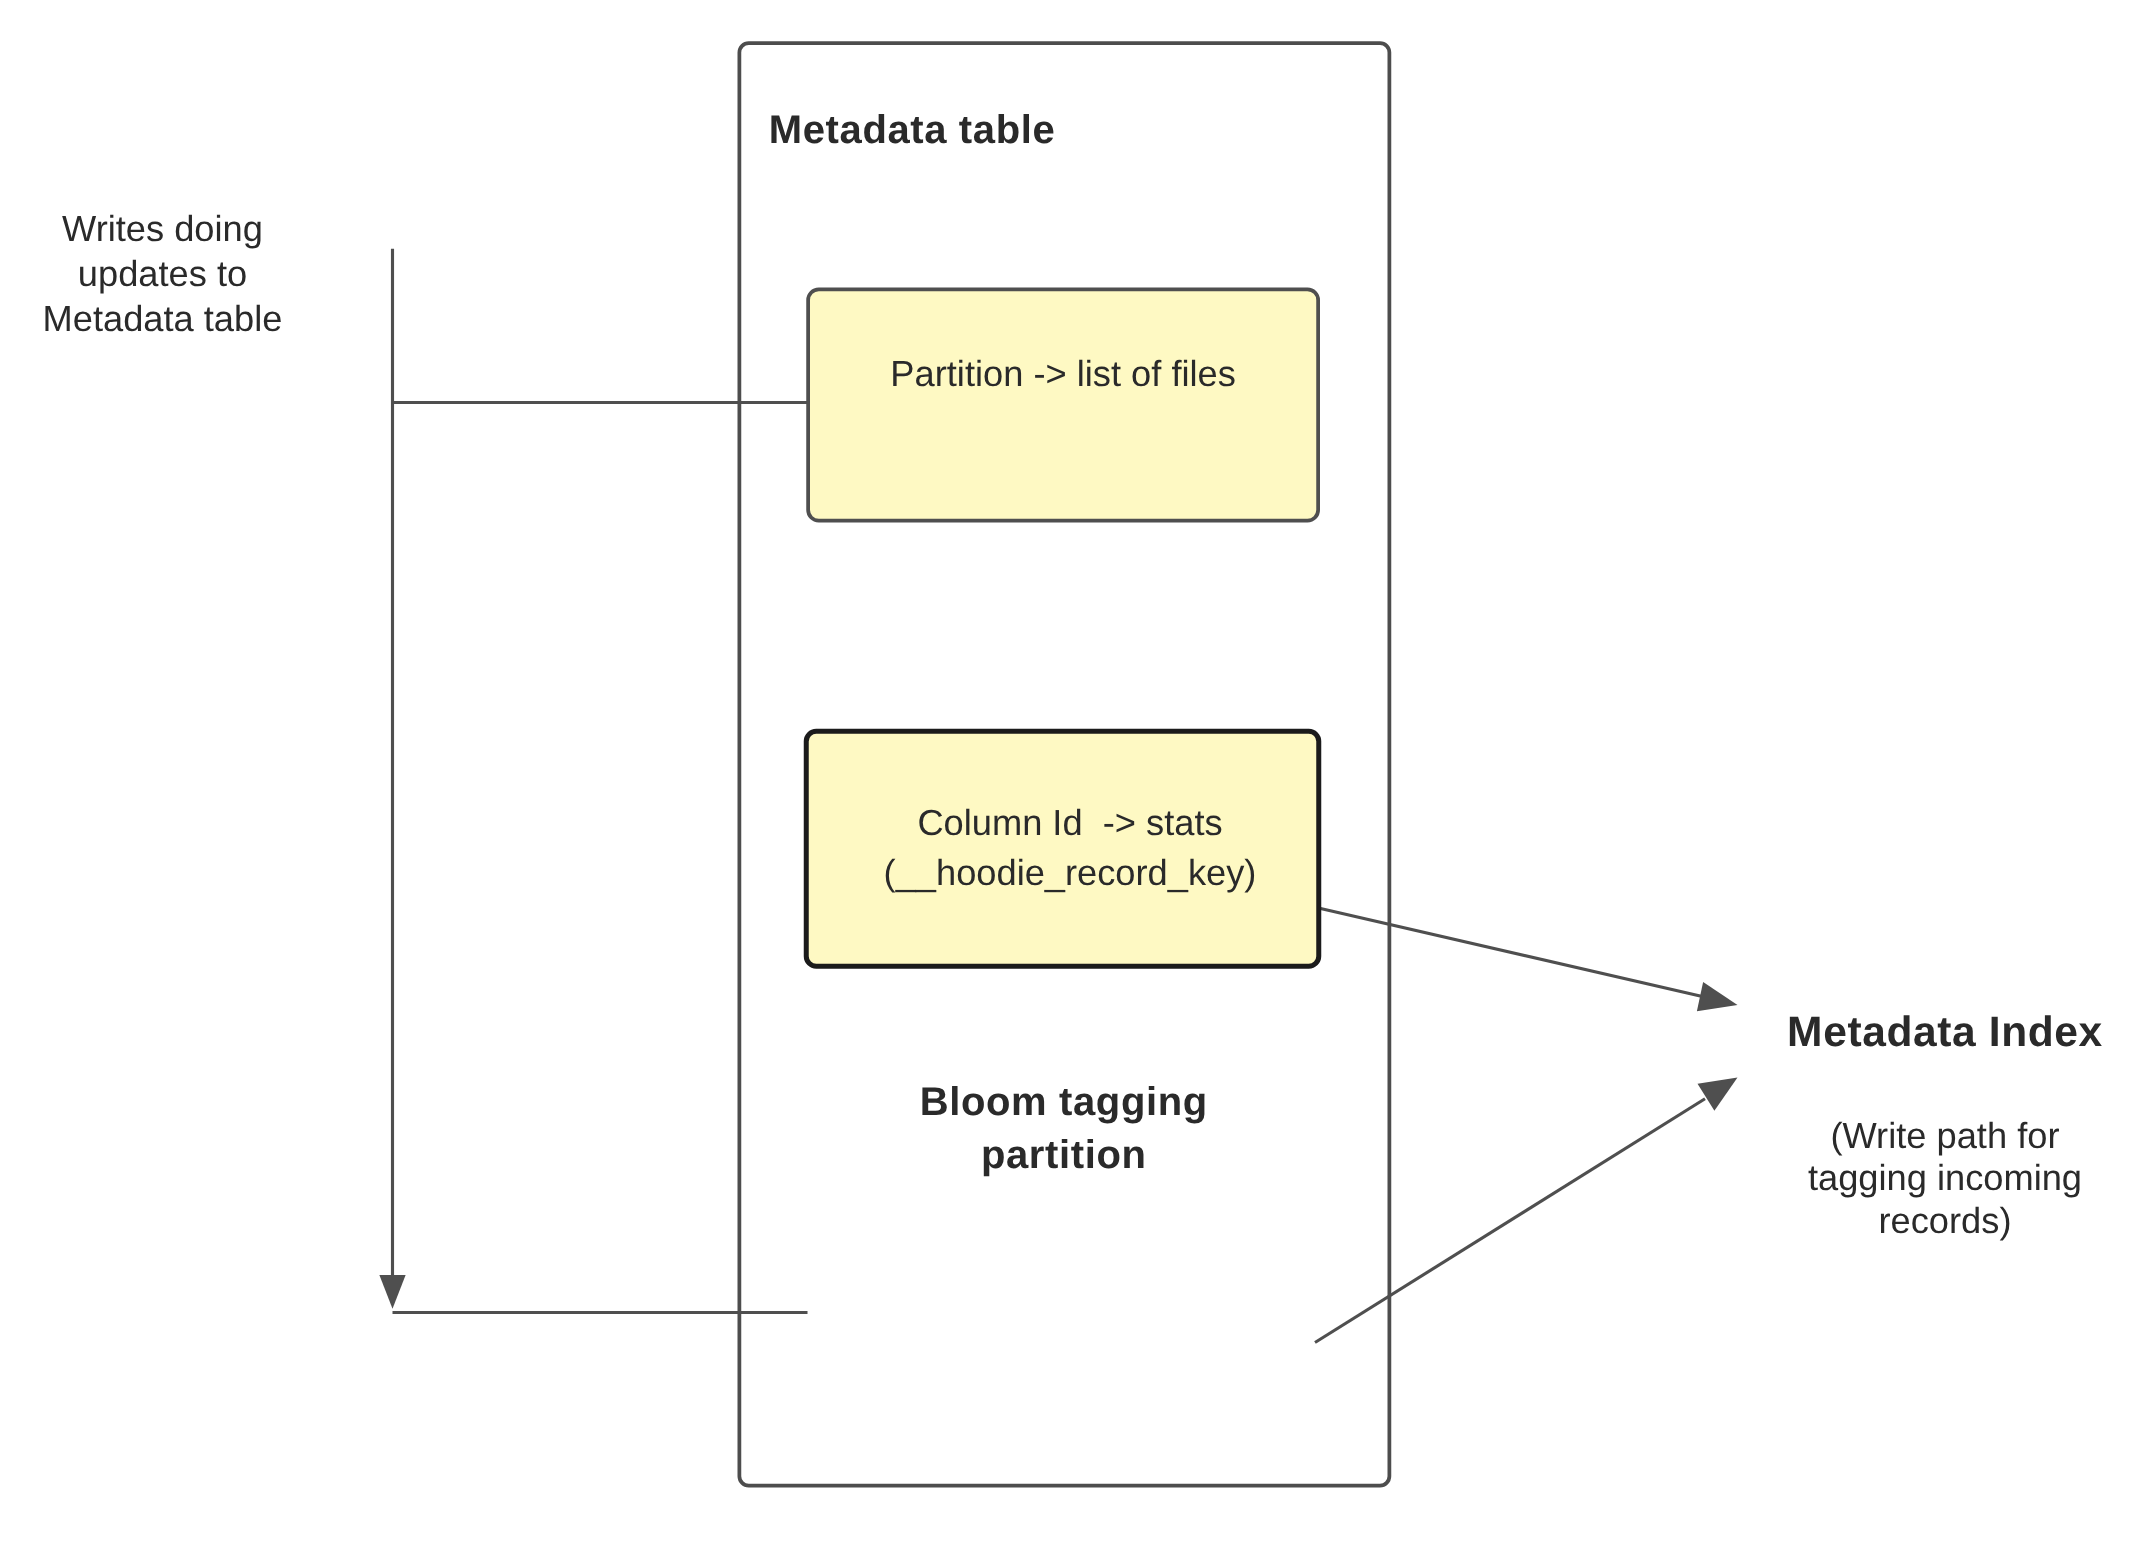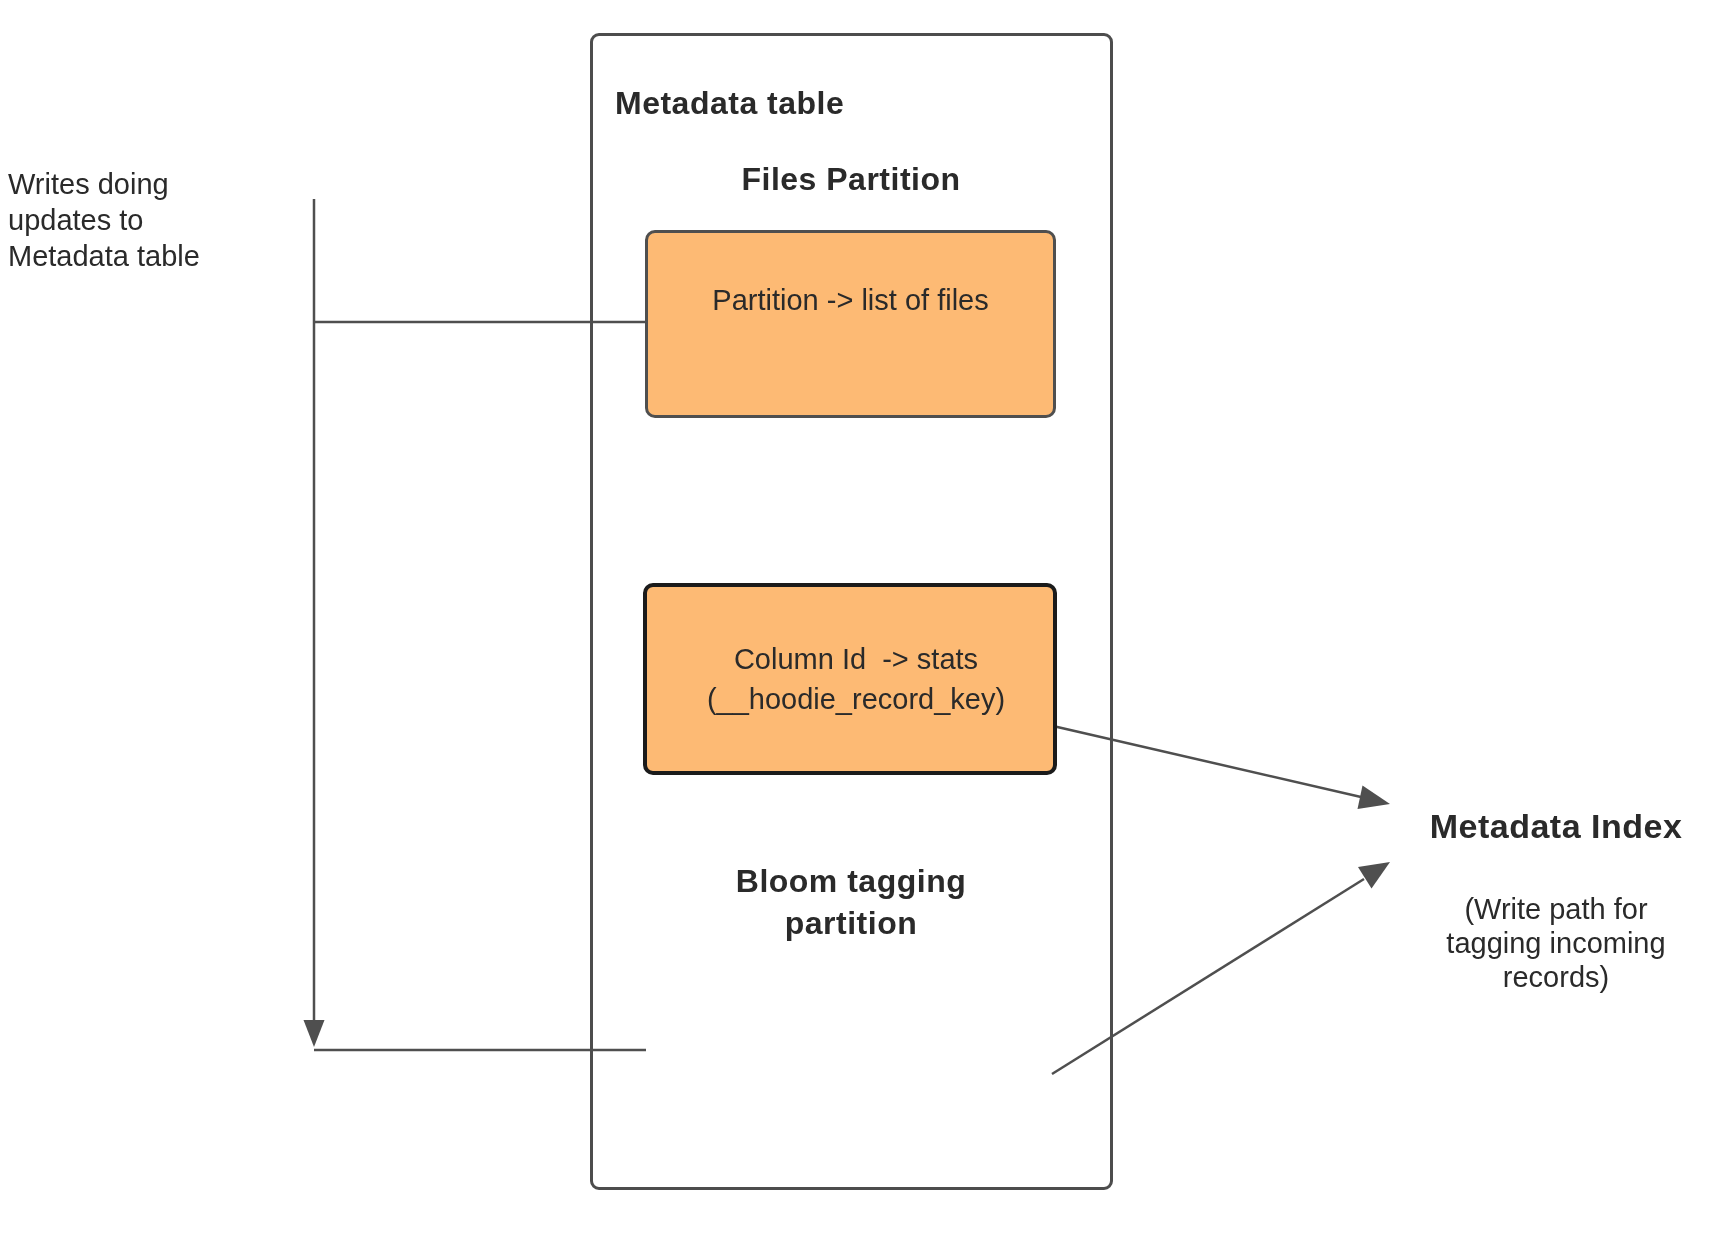--- a/index.html
+++ b/index.html
@@ -11,21 +11,21 @@
     font-family: "Liberation Sans", sans-serif;
     color: #2a2a2a;
     overflow: hidden;
   }
   .abs { position: absolute; }
   svg.layer { position: absolute; left: 0; top: 0; width: 1718px; height: 1244px; }
 
   .note {
     left: 8px; top: 166px; width: 244px;
     font-size: 29px; line-height: 36px;
-    white-space: pre-line;
+    text-align: center; white-space: pre-line;
   }
 
   .outer-box {
     left: 590px; top: 33px; width: 517px; height: 1151px;
     border: 3px solid #4d4d4d; border-radius: 9px;
     background: transparent;
   }
 
   .table-title {
     left: 615px; top: 84px;
@@ -37,21 +37,21 @@
     left: 645px; width: 412px;
     font-size: 32px; font-weight: 700; line-height: 42px;
     text-align: center; white-space: pre-line;
     letter-spacing: 0.5px;
   }
   .h-files { top: 158px; }
   .h-stats { top: 472px; }
   .h-bloom { top: 860px; }
 
   .inner-box {
-    background: #fdba74;
+    background: #fef9c3;
     border: 3px solid #4f4f4f; border-radius: 10px;
     display: flex; align-items: center; justify-content: center;
     text-align: center;
     font-size: 29px; line-height: 38px;
   }
   .b-files {
     left: 645px; top: 230px; width: 405px; height: 182px;
     align-items: flex-start;
   }
   .b-files .box-text { margin-top: 48px; }
@@ -100,21 +100,20 @@
   </svg>
 
   <div class="abs note">Writes doing
 updates to
 Metadata table</div>
 
   <div class="abs outer-box"></div>
 
   <div class="abs table-title">Metadata table</div>
 
-  <div class="abs section-heading h-files">Files Partition</div>
   <div class="abs inner-box b-files">
     <div class="box-text">Partition -&gt; list of files</div>
   </div>
 
   <div class="abs inner-box b-stats">
     <div class="box-text">Column Id  -&gt; stats
 (__hoodie_record_key)</div>
   </div>
 
   <div class="abs section-heading h-bloom">Bloom tagging

